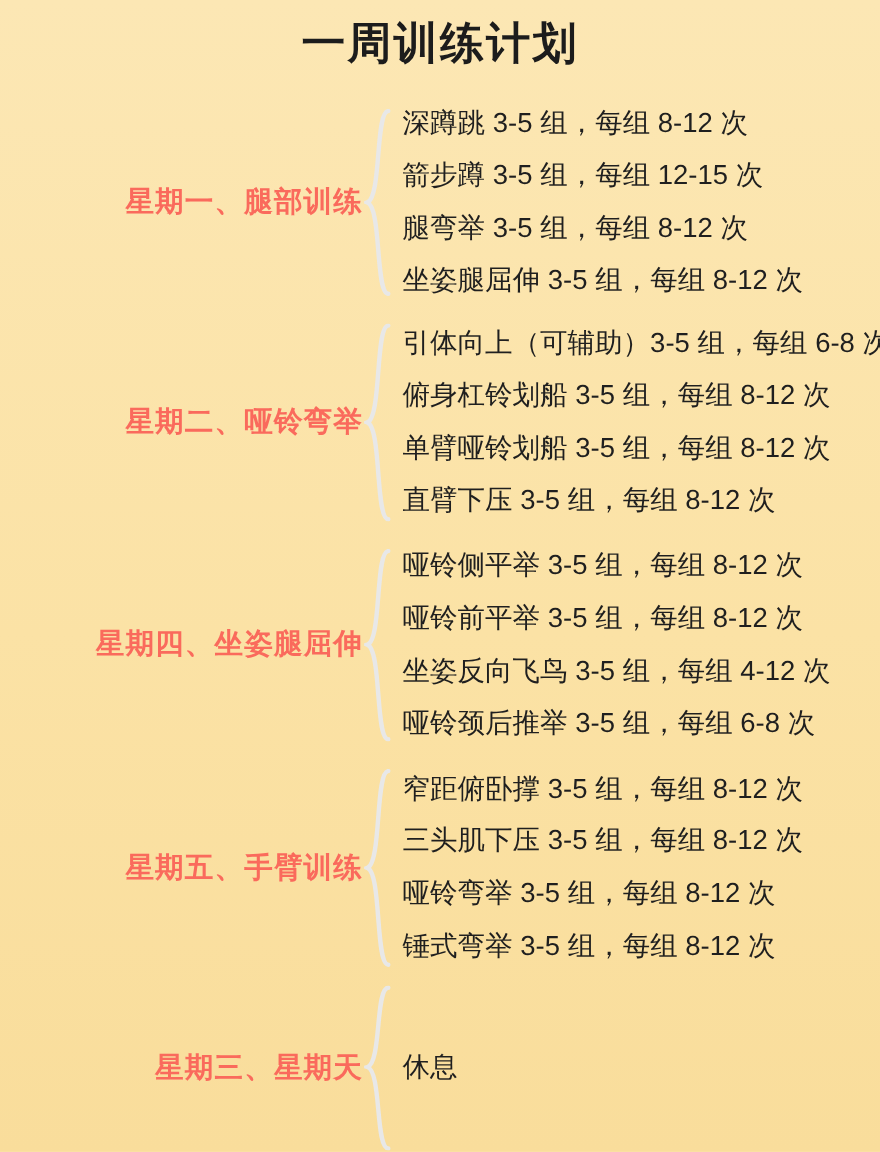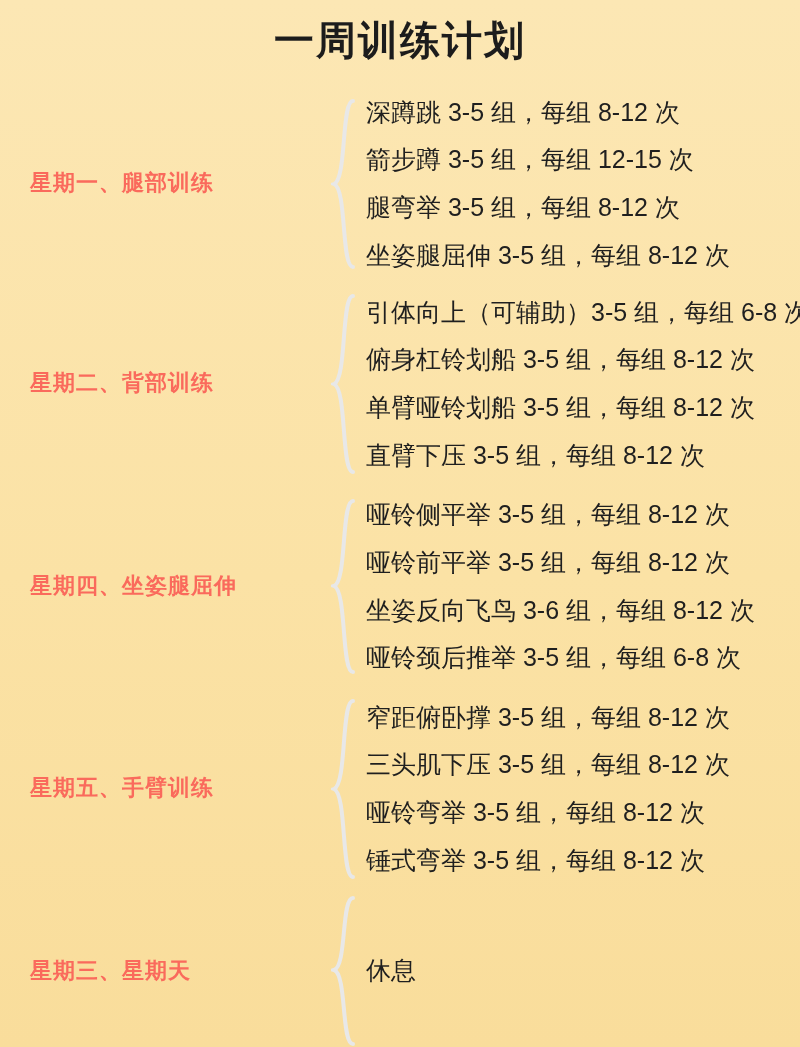--- a/index.html
+++ b/index.html
@@ -37,22 +37,22 @@
   .row {
     display: flex;
     align-items: center;
     width: 800px;
     box-sizing: border-box;
     padding-left: 30px;
   }
   .day {
     width: 300px;
     flex: 0 0 300px;
-    text-align: left;
-    font-size: 22px;
+    text-align: right;
+    font-size: 26px;
     font-weight: bold;
     color: #fa6a5c;
     letter-spacing: 1px;
     line-height: 1.3;
   }
   .brace {
     flex: 0 0 28px;
     width: 28px;
     display: flex;
     align-items: center;
@@ -98,21 +98,21 @@
       </div>
       <div class="items">
         <div class="item">深蹲跳 3-5 组，每组 8-12 次</div>
         <div class="item">箭步蹲 3-5 组，每组 12-15 次</div>
         <div class="item">腿弯举 3-5 组，每组 8-12 次</div>
         <div class="item">坐姿腿屈伸 3-5 组，每组 8-12 次</div>
       </div>
     </div>
 
     <div class="row row-back">
-      <div class="day">星期二、背部训练</div>
+      <div class="day">星期二、哑铃弯举</div>
       <div class="brace">
         <svg width="26" height="180" viewBox="0 0 26 180" fill="none">
           <path d="M22 2 C10 2 16 85 3 90 C16 95 10 178 22 178" stroke="#e8e8e8" stroke-width="4" stroke-linecap="round" fill="none"></path>
         </svg>
       </div>
       <div class="items">
         <div class="item">引体向上（可辅助）3-5 组，每组 6-8 次</div>
         <div class="item">俯身杠铃划船 3-5 组，每组 8-12 次</div>
         <div class="item">单臂哑铃划船 3-5 组，每组 8-12 次</div>
         <div class="item">直臂下压 3-5 组，每组 8-12 次</div>
@@ -122,21 +122,21 @@
     <div class="row row-shoulder">
       <div class="day">星期四、坐姿腿屈伸</div>
       <div class="brace">
         <svg width="26" height="175" viewBox="0 0 26 175" fill="none">
           <path d="M22 2 C10 2 16 83 3 87 C16 92 10 173 22 173" stroke="#e8e8e8" stroke-width="4" stroke-linecap="round" fill="none"></path>
         </svg>
       </div>
       <div class="items">
         <div class="item">哑铃侧平举 3-5 组，每组 8-12 次</div>
         <div class="item">哑铃前平举 3-5 组，每组 8-12 次</div>
-        <div class="item">坐姿反向飞鸟 3-6 组，每组 8-12 次</div>
+        <div class="item">坐姿反向飞鸟 3-5 组，每组 4-12 次</div>
         <div class="item">哑铃颈后推举 3-5 组，每组 6-8 次</div>
       </div>
     </div>
 
     <div class="row row-arm">
       <div class="day">星期五、手臂训练</div>
       <div class="brace">
         <svg width="26" height="180" viewBox="0 0 26 180" fill="none">
           <path d="M22 2 C10 2 16 85 3 90 C16 95 10 178 22 178" stroke="#e8e8e8" stroke-width="4" stroke-linecap="round" fill="none"></path>
         </svg>

